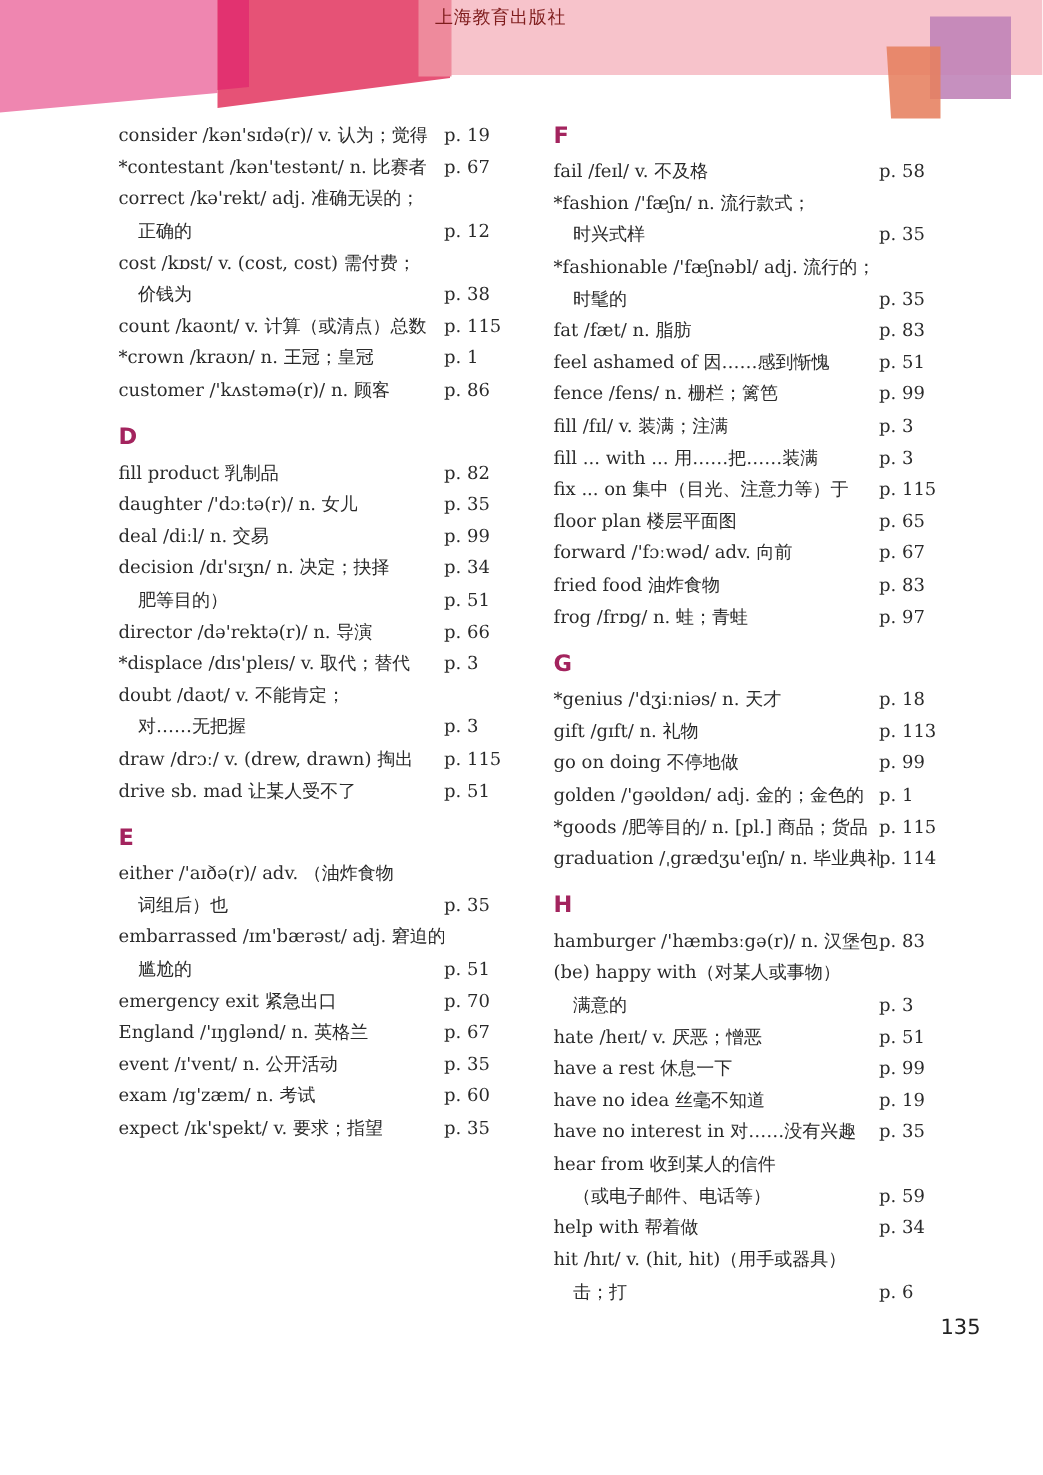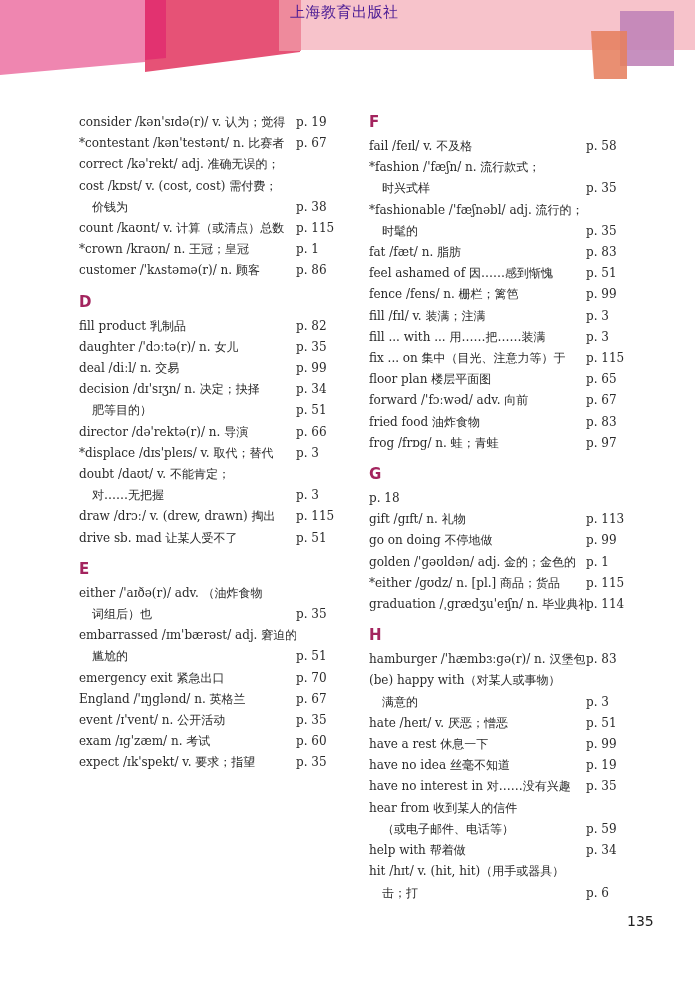--- a/index.html
+++ b/index.html
@@ -6,40 +6,40 @@
   body {
     width:695px; height:983px; position:relative; overflow:hidden;
     background:#ffffff;
     font-family:"DejaVu Serif", "Liberation Serif", serif;
     color:#2a2a2a;
   }
   .hdr { position:absolute; left:0; top:0; width:695px; height:90px; }
   .hdr svg { position:absolute; left:0; top:0; }
   .publisher {
     position:absolute; top:3px; left:290px;
-    font-family:"DejaVu Serif", serif; font-size:15px; color:#4c1d95;
+    font-family:"DejaVu Serif", serif; font-size:12px; color:#7f1d1d;
     letter-spacing:0.5px;
   }
-  .col { position:absolute; top:112px; }
+  .col { position:absolute; top:80px; }
   .col-left { left:79px; width:260px; }
   .col-right { left:369px; width:260px; }
   .letter {
     font-family:"DejaVu Sans", "Liberation Sans", sans-serif;
     font-weight:bold; font-size:15px; color:#a3245e;
     height:20px; line-height:20px; margin-top:10px; margin-bottom:4px;
   }
   .col .letter:first-child { margin-top:0; }
   .entry { font-size:12px; line-height:21.2px; position:relative; }
   .entry .row { display:flex; justify-content:space-between; white-space:nowrap; }
   .entry .txt { overflow:hidden; }
   .entry .cont { padding-left:13px; }
   .entry .pg { width:43px; flex:none; text-align:left; }
   .col-right .entry .pg { width:43px; }
   .pagenum {
-    position:absolute; left:627px; top:913px;
+    position:absolute; left:627px; top:877px;
     font-family:"DejaVu Sans", "Liberation Sans", sans-serif; font-size:14px; color:#222;
   }
 </style>
 </head>
 <body>
 
 <div class="hdr">
   <svg width="695" height="90" viewBox="0 0 695 90">
     <rect x="300" y="0" width="395" height="50" fill="#f7c3cb"></rect>
     <polygon points="0,0 145,0 145,62 0,75" fill="#ef86b0"></polygon>
@@ -63,20 +63,24 @@
       <div class="row">
         <span class="txt">*contestant /kən'testənt/ n. 比赛者</span>
         <span class="pg">p. 67</span>
       </div>
     </div>
     <div class="entry">
       <div class="row">
         <span class="txt">correct /kə'rekt/ adj. 准确无误的；</span>
         <span class="pg"></span>
       </div>
+      <div class="row">
+        <span class="txt cont">正确的</span>
+        <span class="pg">p. 12</span>
+      </div>
     </div>
     <div class="entry">
       <div class="row">
         <span class="txt">cost /kɒst/ v. (cost, cost) 需付费；</span>
         <span class="pg"></span>
       </div>
       <div class="row">
         <span class="txt cont">价钱为</span>
         <span class="pg">p. 38</span>
       </div>
@@ -305,20 +309,21 @@
     </div>
     <div class="entry">
       <div class="row">
         <span class="txt">frog /frɒg/ n. 蛙；青蛙</span>
         <span class="pg">p. 97</span>
       </div>
     </div>
     <div class="letter">G</div>
     <div class="entry">
       <div class="row">
+        <span class="txt">*genius /'dʒiːniəs/ n. 天才</span>
         <span class="pg">p. 18</span>
       </div>
     </div>
     <div class="entry">
       <div class="row">
         <span class="txt">gift /gɪft/ n. 礼物</span>
         <span class="pg">p. 113</span>
       </div>
     </div>
     <div class="entry">
@@ -328,21 +333,21 @@
       </div>
     </div>
     <div class="entry">
       <div class="row">
         <span class="txt">golden /'gəʊldən/ adj. 金的；金色的</span>
         <span class="pg">p. 1</span>
       </div>
     </div>
     <div class="entry">
       <div class="row">
-        <span class="txt">*either /gʊdz/ n. [pl.] 商品；货品</span>
+        <span class="txt">*goods /肥等目的/ n. [pl.] 商品；货品</span>
         <span class="pg">p. 115</span>
       </div>
     </div>
     <div class="entry">
       <div class="row">
         <span class="txt">graduation /ˌgrædʒu'eɪʃn/ n. 毕业典礼</span>
         <span class="pg">p. 114</span>
       </div>
     </div>
     <div class="letter">H</div>

